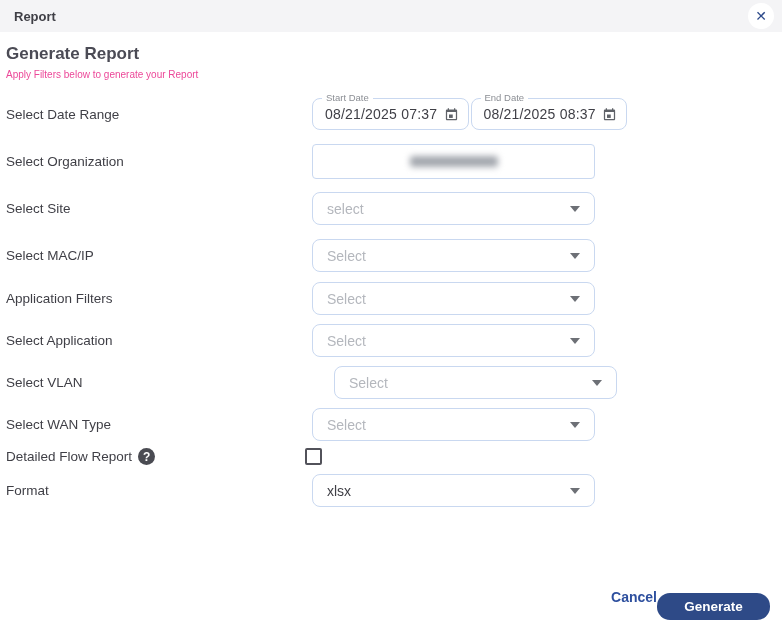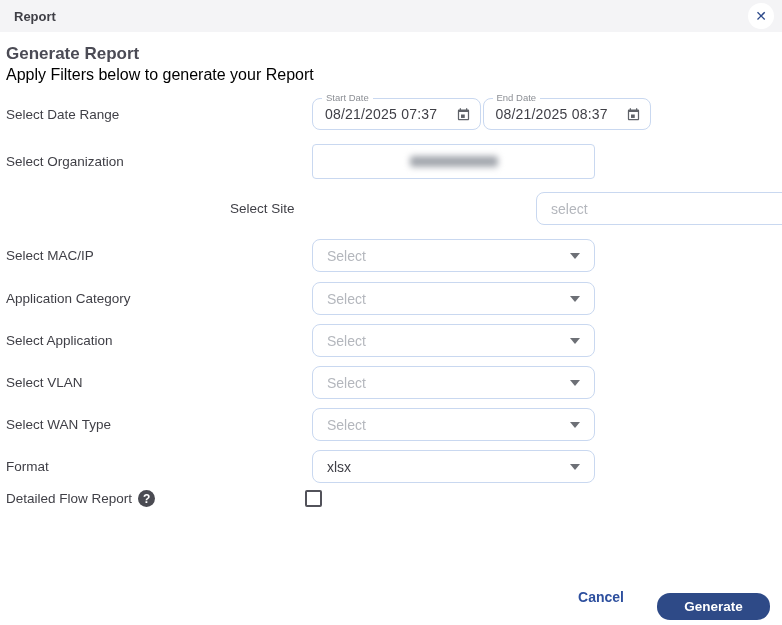--- a/index.html
+++ b/index.html
@@ -41,41 +41,41 @@
   .content { padding: 0 6px; }
   .page-title {
     margin-top: 12px;
     font-size: 17px;
     font-weight: 700;
     color: #4b4b55;
     line-height: 20px;
   }
   .page-subtitle {
     margin-top: 3px;
-    font-size: 16px;
-    color: #000000;
+    font-size: 10px;
+    color: #ec4899;
     line-height: 16px;
   }
   
   .form { margin-top: 15px; }
   .form-row {
     display: flex;
     align-items: center;
   }
   .form-row .row-label {
     flex: 0 0 306px;
     font-size: 13.5px;
     color: #3f3f46;
     display: flex;
     align-items: center;
     gap: 6px;
   }
   .field-col { width: 240px; }
   
-  .date-row .field-col { width: 339px; display: flex; gap: 2px; }
+  .date-row .field-col { width: 315px; display: flex; gap: 2px; }
   .mat-field {
     position: relative;
     flex: 1;
     height: 32px;
     border: 1px solid #c9d8f0;
     border-radius: 8px;
     display: flex;
     align-items: center;
     justify-content: space-between;
     padding: 0 9px 0 12px;
@@ -167,21 +167,20 @@
     background: #ffffff;
     cursor: pointer;
   }
   
   .footer {
     position: absolute;
     right: 12px;
     bottom: 5px;
     display: flex;
     align-items: center;
-    gap: 33px;
   }
   .cancel-btn {
     background: none;
     border: none;
     font-family: inherit;
     font-size: 14px;
     font-weight: 600;
     color: #2d4f9e;
     cursor: pointer;
   }
@@ -193,25 +192,25 @@
     border-radius: 13px;
     color: #ffffff;
     font-family: inherit;
     font-size: 13.5px;
     font-weight: 700;
     cursor: pointer;
     margin-top: 20px;
   }
   
   .row-org   { margin-top: 14px; }
-  .row-site  { margin-top: 13px; justify-content: flex-end; }
+  .row-site  { margin-top: 13px; }
   .row-mac   { margin-top: 14px; }
   .row-cat   { margin-top: 10px; }
   .row-app   { margin-top: 9px; }
-  .row-vlan  { margin-top: 9px; }
+  .row-vlan  { margin-top: 9px; gap: 22px; }
   .row-wan   { margin-top: 9px; align-items: center; }
   .row-fmt   { margin-top: 9px; }
   .row-dfr   { margin-top: 7px; }
 </style>
 </head>
 <body>
 
 <div class="modal-header">
   <span class="title">Report</span>
   <span class="close-btn">✕</span>
@@ -273,21 +272,21 @@
       <div class="row-label">Select MAC/IP</div>
       <div class="field-col">
         <div class="select-box">
           <span class="placeholder">Select</span>
           <span class="caret"></span>
         </div>
       </div>
     </div>
 
     <div class="form-row row-cat">
-      <div class="row-label">Application Category</div>
+      <div class="row-label">Application Filters</div>
       <div class="field-col">
         <div class="select-box">
           <span class="placeholder">Select</span>
           <span class="caret"></span>
         </div>
       </div>
     </div>
 
     <div class="form-row row-app">
       <div class="row-label">Select Application</div>
@@ -307,44 +306,44 @@
           <span class="caret"></span>
         </div>
       </div>
     </div>
 
     <div class="form-row row-wan">
       <div class="row-label">Select WAN Type</div>
       <div class="field-col">
         <div class="select-box">
           <span class="placeholder">Select</span>
-          <span class="caret"></span>
-        </div>
-      </div>
-    </div>
-
-    <div class="form-row row-fmt">
-      <div class="row-label">Format</div>
-      <div class="field-col">
-        <div class="select-box">
-          <span class="value">xlsx</span>
           <span class="caret"></span>
         </div>
       </div>
     </div>
 
     <div class="form-row checkbox-row row-dfr">
       <div class="row-label">
         <span>Detailed Flow Report</span>
         <span class="help-icon">?</span>
       </div>
       <div class="field-col">
         <div class="checkbox"></div>
       </div>
     </div>
 
+    <div class="form-row row-fmt">
+      <div class="row-label">Format</div>
+      <div class="field-col">
+        <div class="select-box">
+          <span class="value">xlsx</span>
+          <span class="caret"></span>
+        </div>
+      </div>
+    </div>
+
   </div>
 </div>
 
 <div class="footer">
   <button class="cancel-btn">Cancel</button>
   <button class="generate-btn">Generate</button>
 </div>
 
 </body></html>

